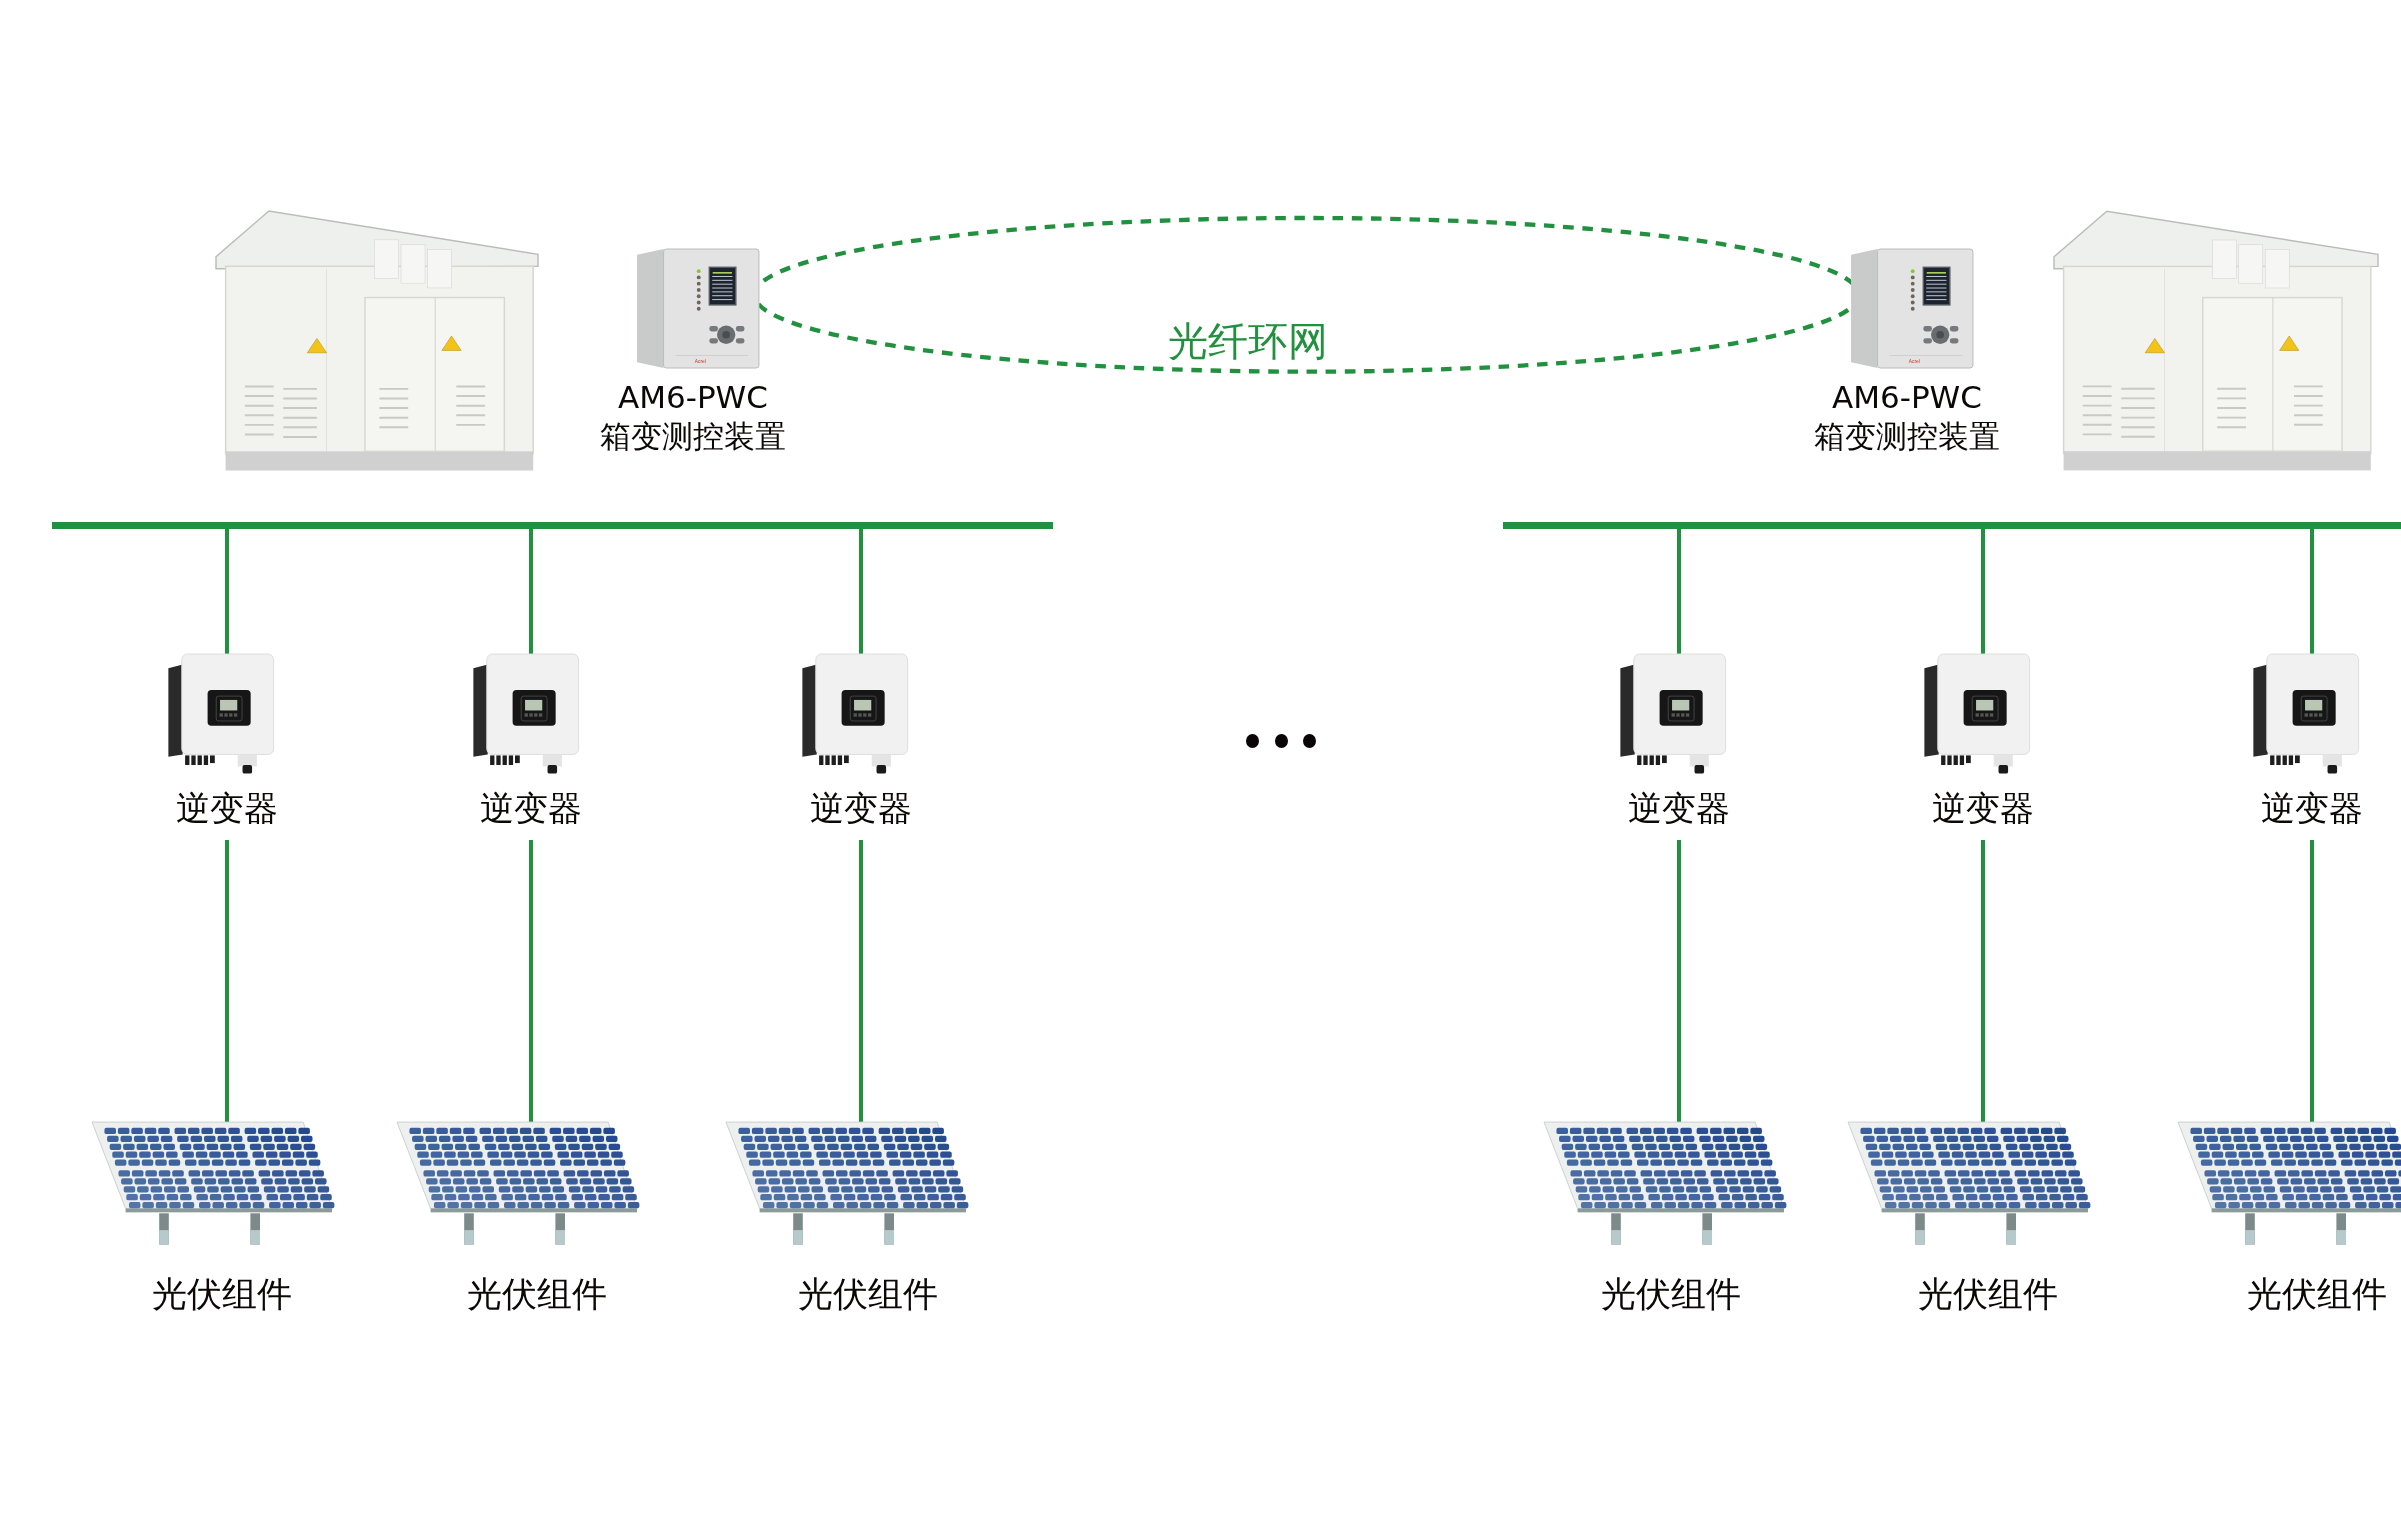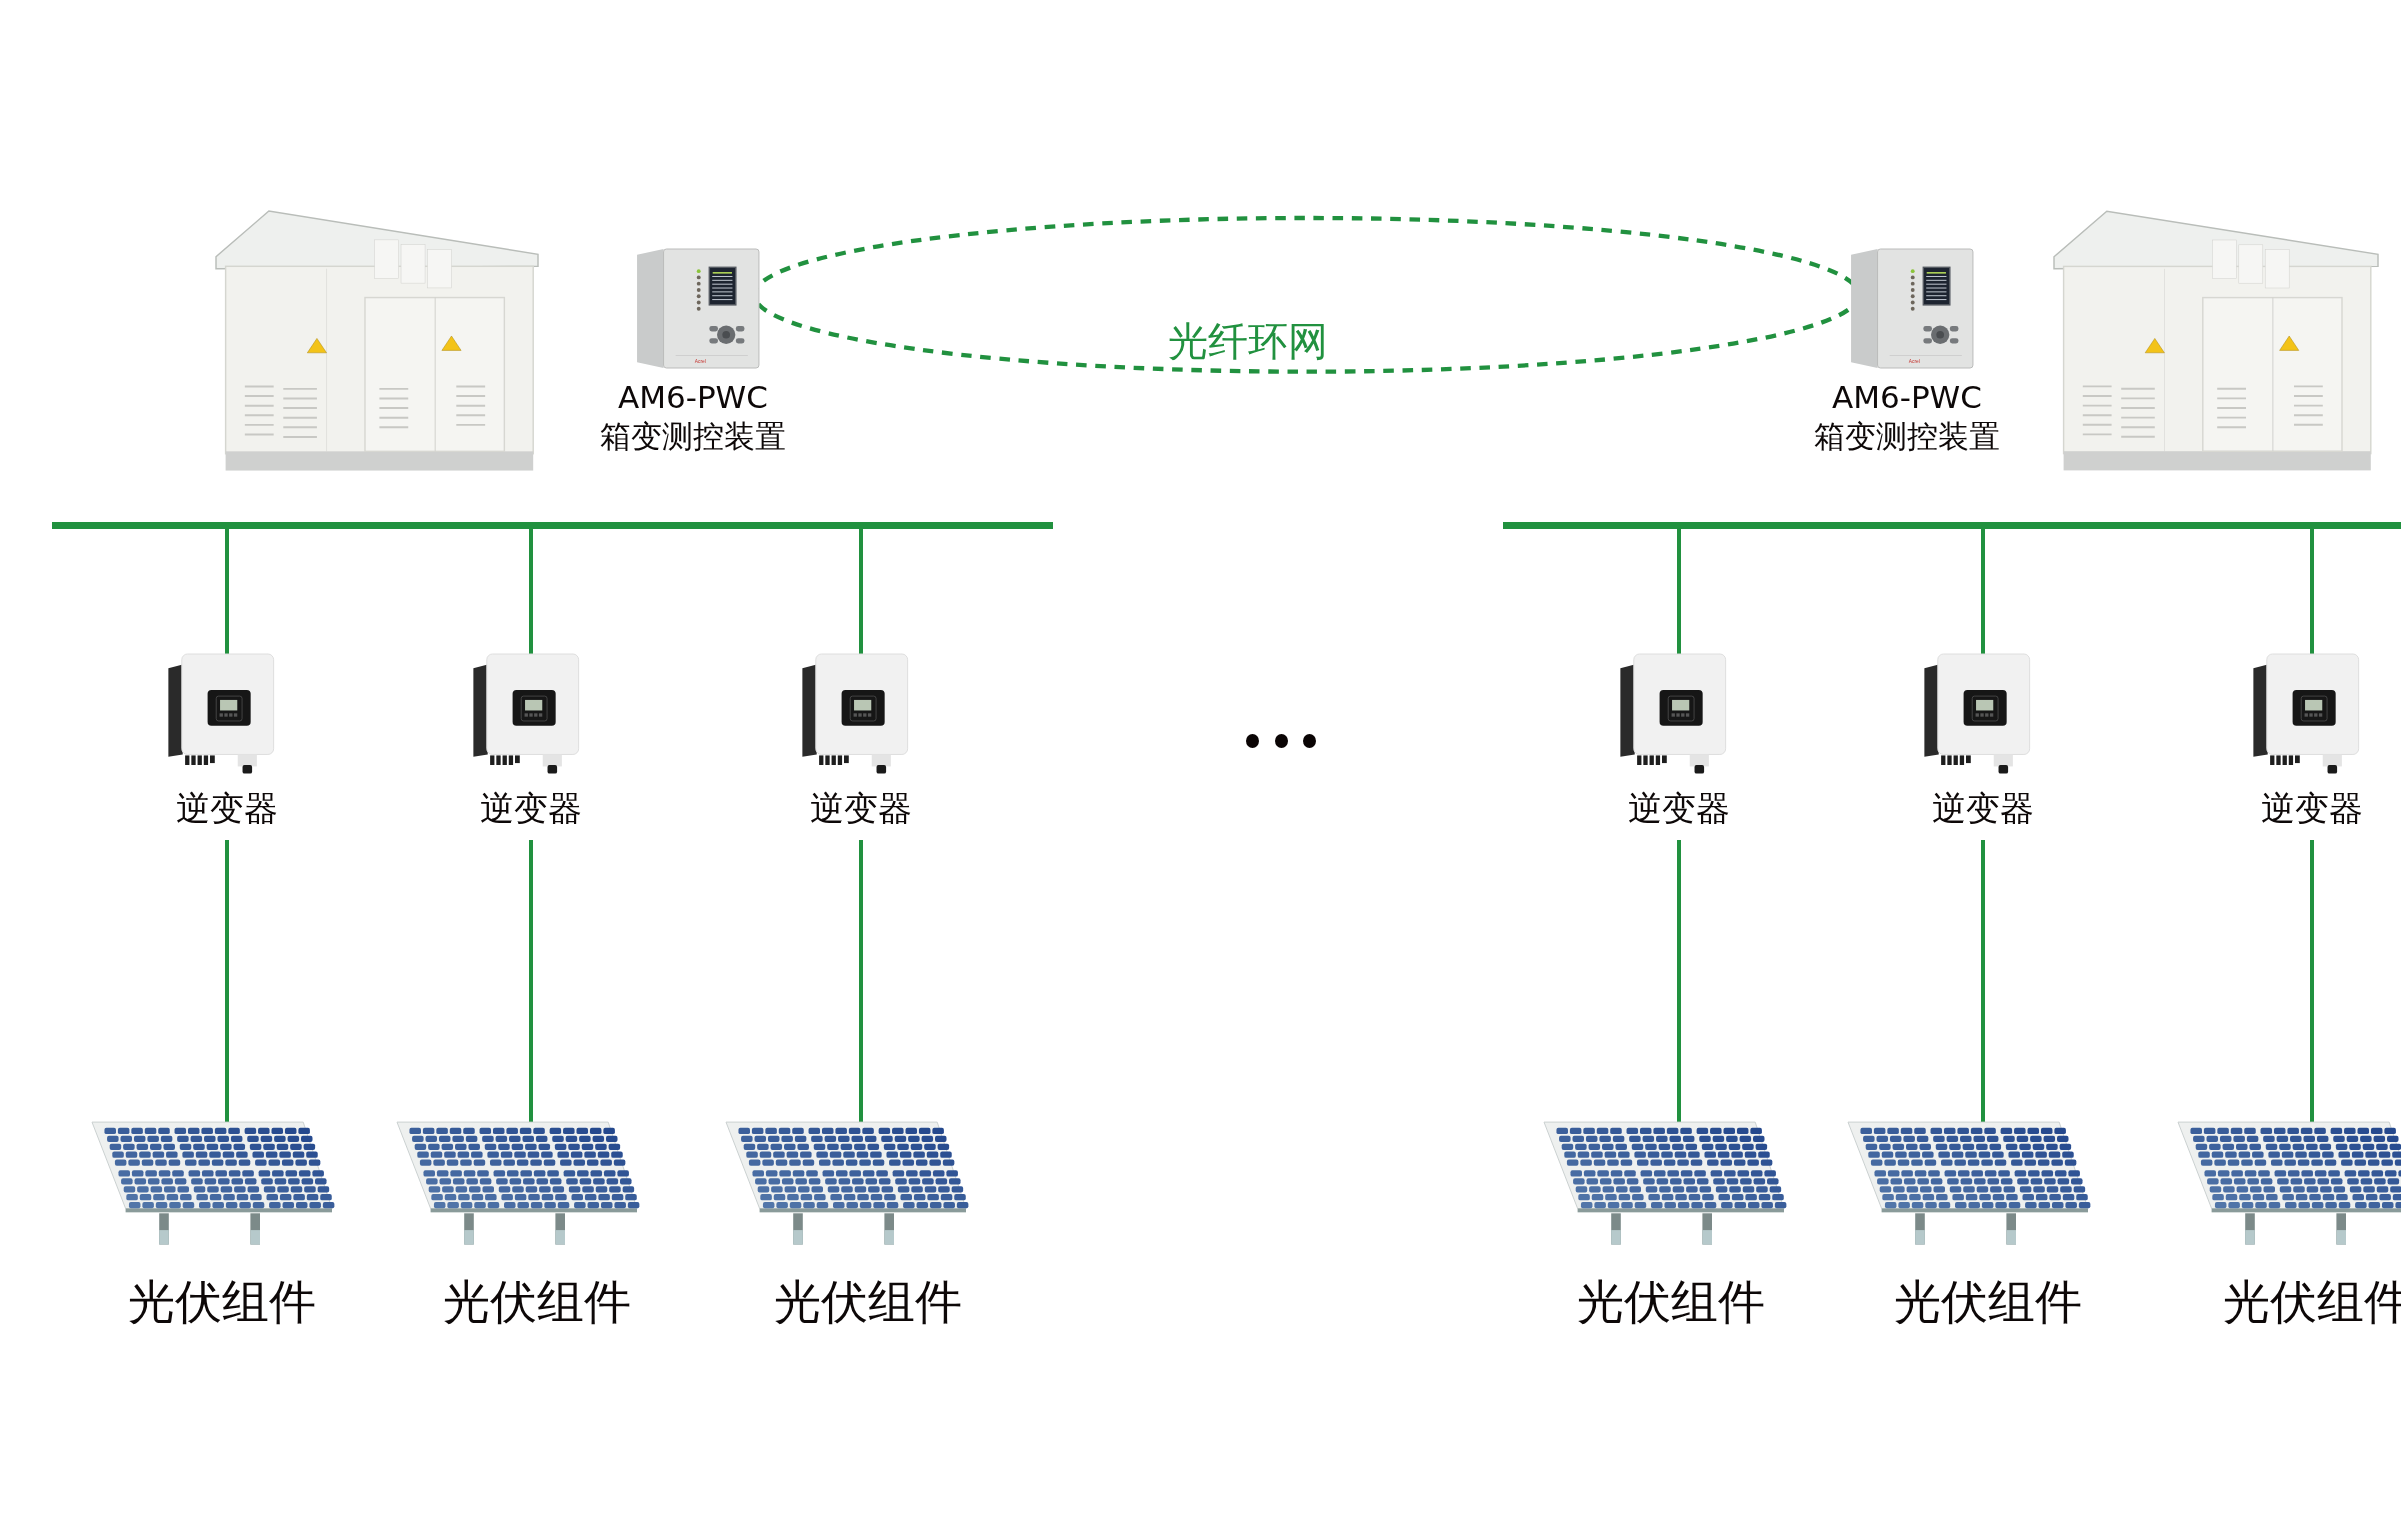--- a/index.html
+++ b/index.html
@@ -3,21 +3,21 @@
 <meta charset="utf-8">
 <style>
   html, body { margin: 0; padding: 0; background: #ffffff; }
   body { width: 2545px; height: 1514px; position: relative; overflow: hidden;
          font-family: "DejaVu Sans", "Liberation Sans", sans-serif; color: #0d0808; }
   .abs { position: absolute; }
   .bus { position: absolute; height: 6.7px; background: #21913F; }
   .vline { position: absolute; width: 3.8px; background: #21913F; }
   .label { position: absolute; text-align: center; white-space: nowrap; color: #0d0808; }
   .inv-label { font-size: 34px; width: 192px; }
-  .pv-label { font-size: 47px; width: 240px; }
+  .pv-label { font-size: 35px; width: 240px; }
   .dev-label { font-size: 31px; line-height: 39px; width: 336px; }
   .ring-label { font-size: 40px; color: #21913F; width: 288px; }
   .dot { position: absolute; width: 13.4px; height: 14.4px; border-radius: 50%; background: #0a0404; }
   svg { position: absolute; overflow: visible; }
 </style>
 </head>
 <body>
 
 <svg width="2545" height="1514" style="left:0;top:0;" viewBox="0 0 5298 3153">
   <ellipse cx="2720" cy="614" rx="1150" ry="160" fill="none" stroke="#21913F" stroke-width="9" stroke-dasharray="22 18"></ellipse>

